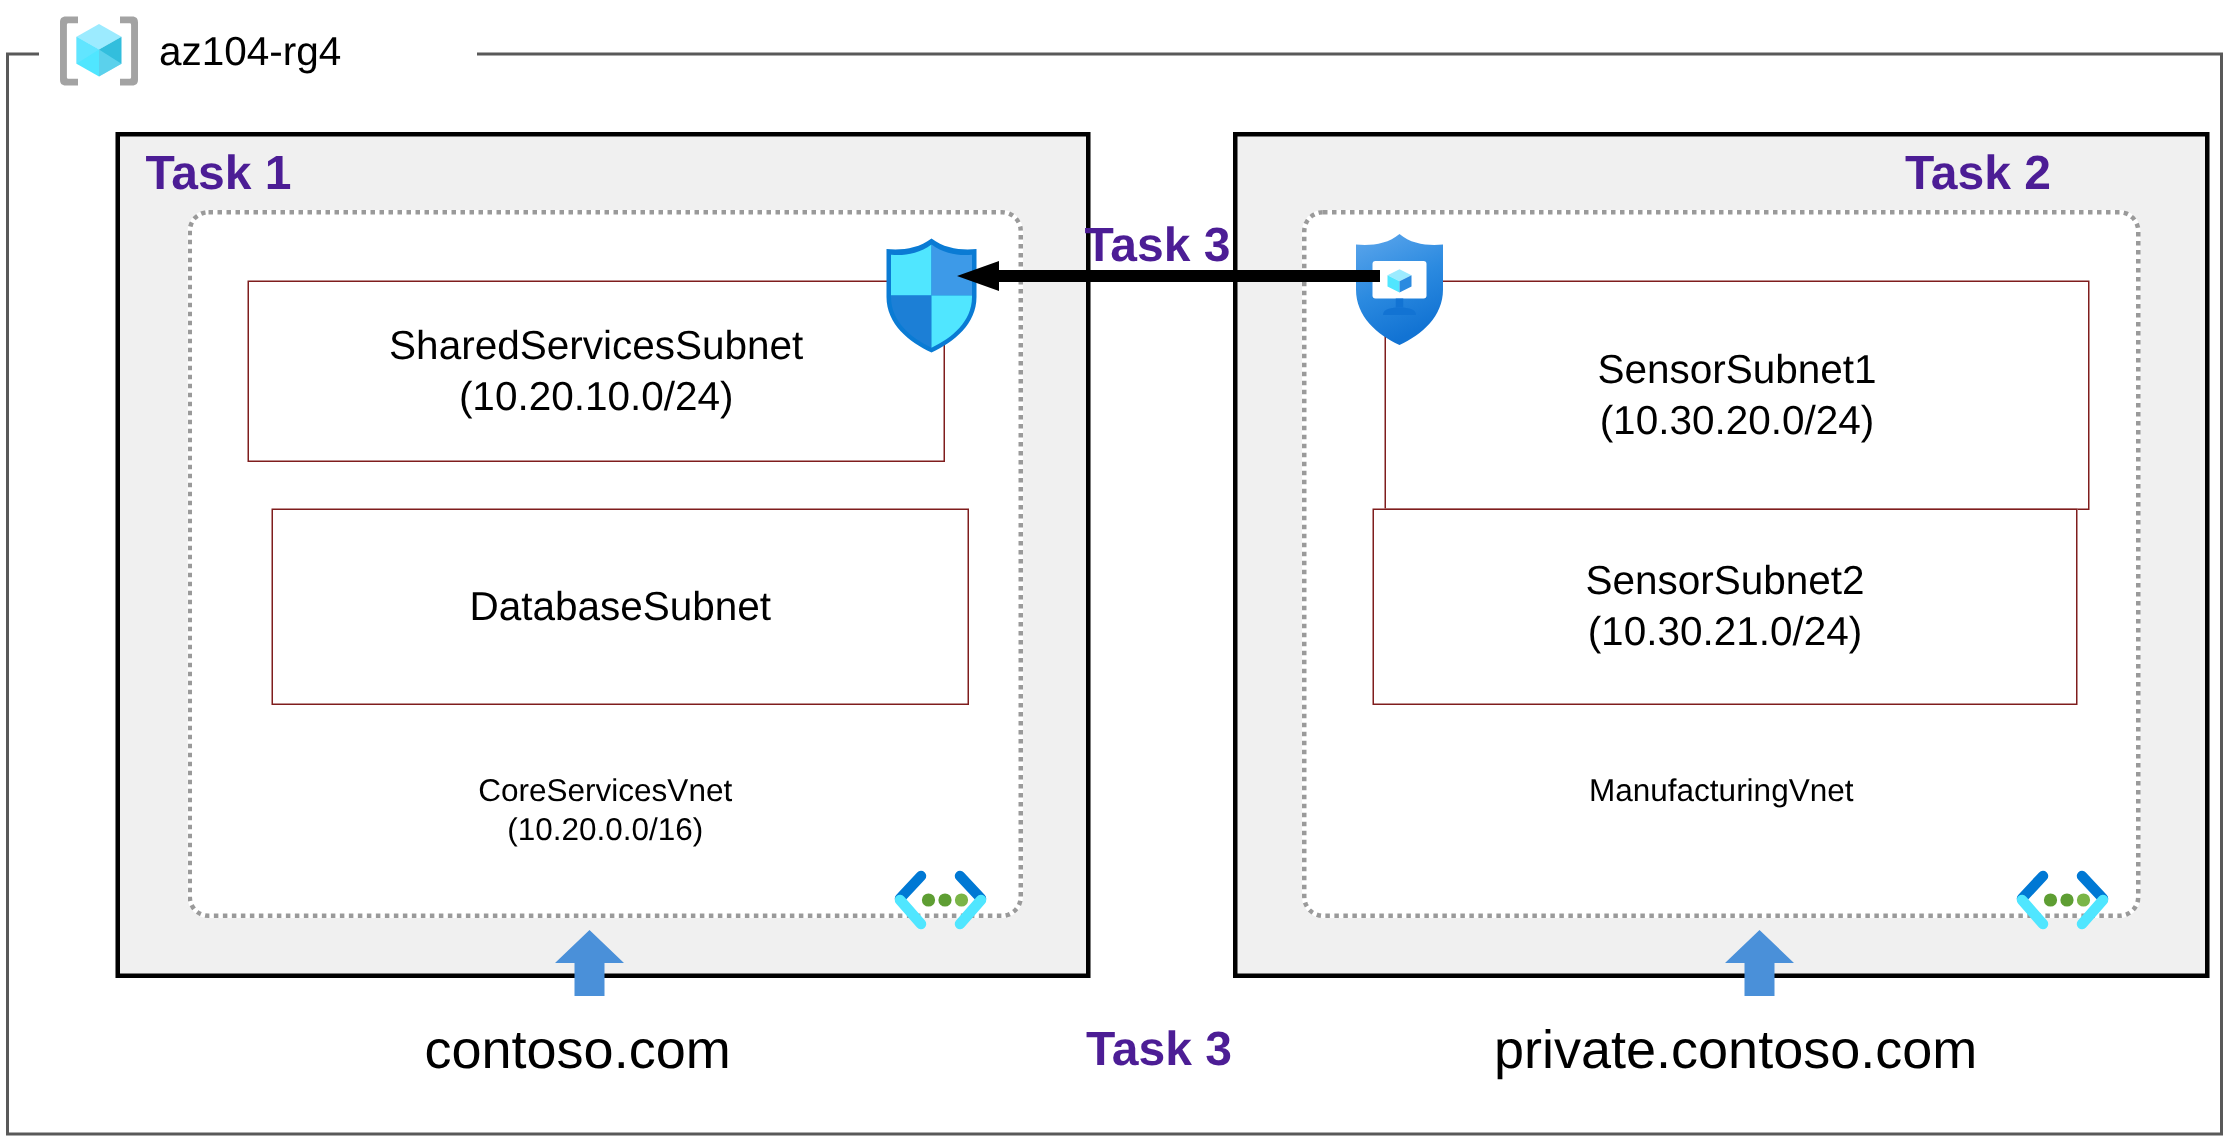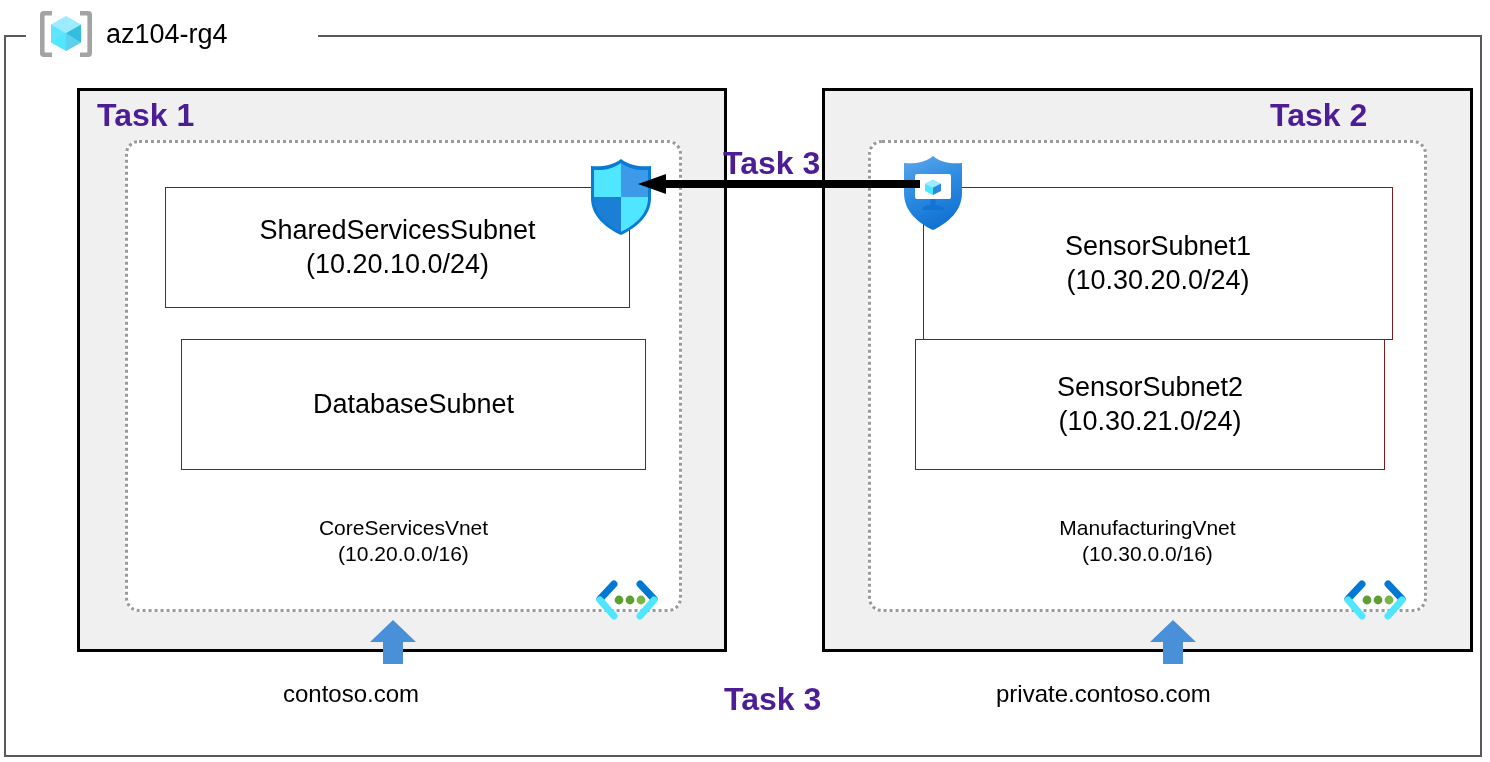--- a/index.html
+++ b/index.html
@@ -46,21 +46,21 @@
   #subnet-database{left:165px;top:339px;width:465px;height:131px;margin-left:16px;}
   #subnet-sensor1{left:923px;top:187px;width:470px;height:153px;}
   #subnet-sensor2{left:915px;top:339px;width:470px;height:131px;text-align:right;}
 
   
   .vnet-caption{position:absolute;text-align:center;font-size:21px;line-height:1.24;}
   #vnet1-caption{left:125px;top:515px;width:557px;}
   #vnet2-caption{left:868px;top:515px;width:559px;}
 
   
-  .dns-label{position:absolute;font-size:24px;line-height:1;white-space:nowrap;text-align:right;}
+  .dns-label{position:absolute;font-size:36px;line-height:1;white-space:nowrap;text-align:right;}
   #dns1-label{left:283px;top:682px;}
   #dns2-label{left:996px;top:682px;}
 
   .up-arrow{position:absolute;width:46px;height:44px;}
   #dns1-arrow{left:370px;top:620px;}
   #dns2-arrow{left:1150px;top:620px;}
 
   
   #peer-arrow{position:absolute;left:636px;top:172px;width:284px;height:24px;}
 
@@ -165,21 +165,20 @@
   <span class="subnet-cidr">(10.30.20.0/24)</span>
 </div>
 
 <div id="subnet-sensor2" class="subnet-box">
   <span class="subnet-name">SensorSubnet2</span>
   <span class="subnet-cidr">(10.30.21.0/24)</span>
 </div>
 
 <div id="vnet2-caption" class="vnet-caption">
   <div>ManufacturingVnet</div>
-  <div>(10.30.0.0/16)</div>
 </div>
 
 <span id="vnet2-glyph" class="vnet-glyph">
   <svg viewBox="0 0 66 48" width="66" height="48">
     <g stroke-linecap="round" stroke-width="7" fill="none">
       <path d="M20 6 L6 21" stroke="#0078d4"></path>
       <path d="M6 22 L20 38" stroke="#50e6ff"></path>
       <path d="M46 6 L60 21" stroke="#0078d4"></path>
       <path d="M60 22 L46 38" stroke="#50e6ff"></path>
     </g>

